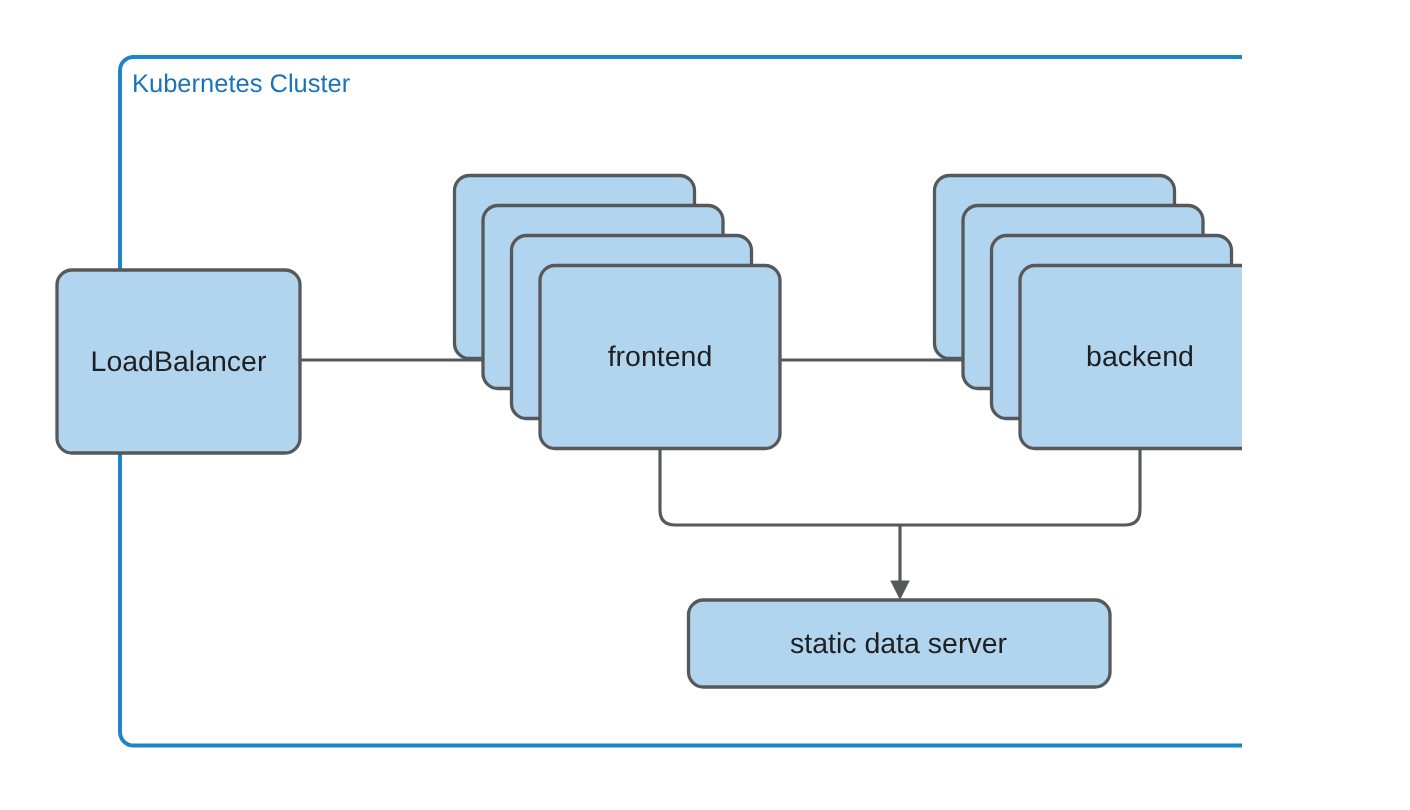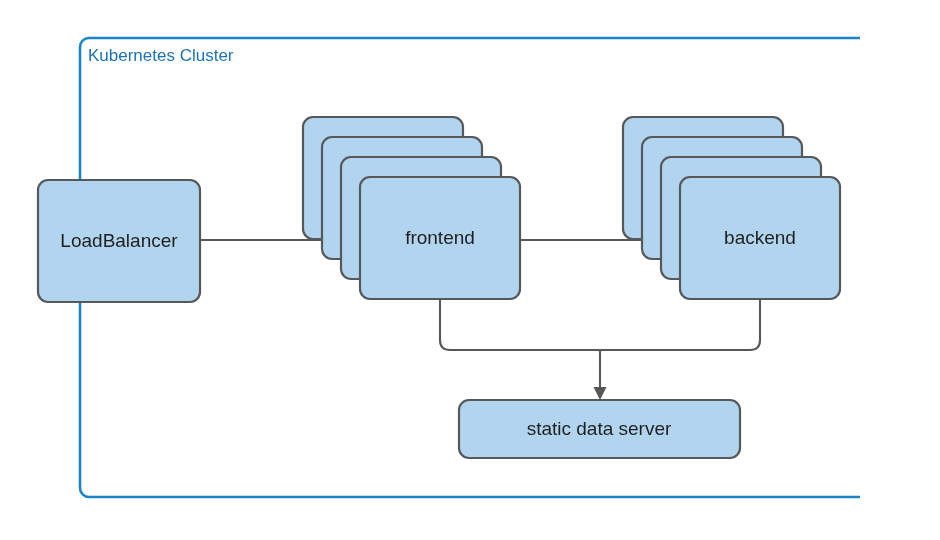--- a/index.html
+++ b/index.html
@@ -9,21 +9,20 @@
   }
   body {
     font-family: "Liberation Sans", sans-serif;
   }
   #canvas {
     position: relative;
     width: 828px;
     height: 540px;
     background: #ffffff;
     overflow: hidden;
-    padding-left: 32px;
   }
   #diagram-svg {
     position: absolute;
     left: 0;
     top: 0;
     width: 940px;
     height: 540px;
   }
   .node-label {
     font-family: "Liberation Sans", sans-serif;

